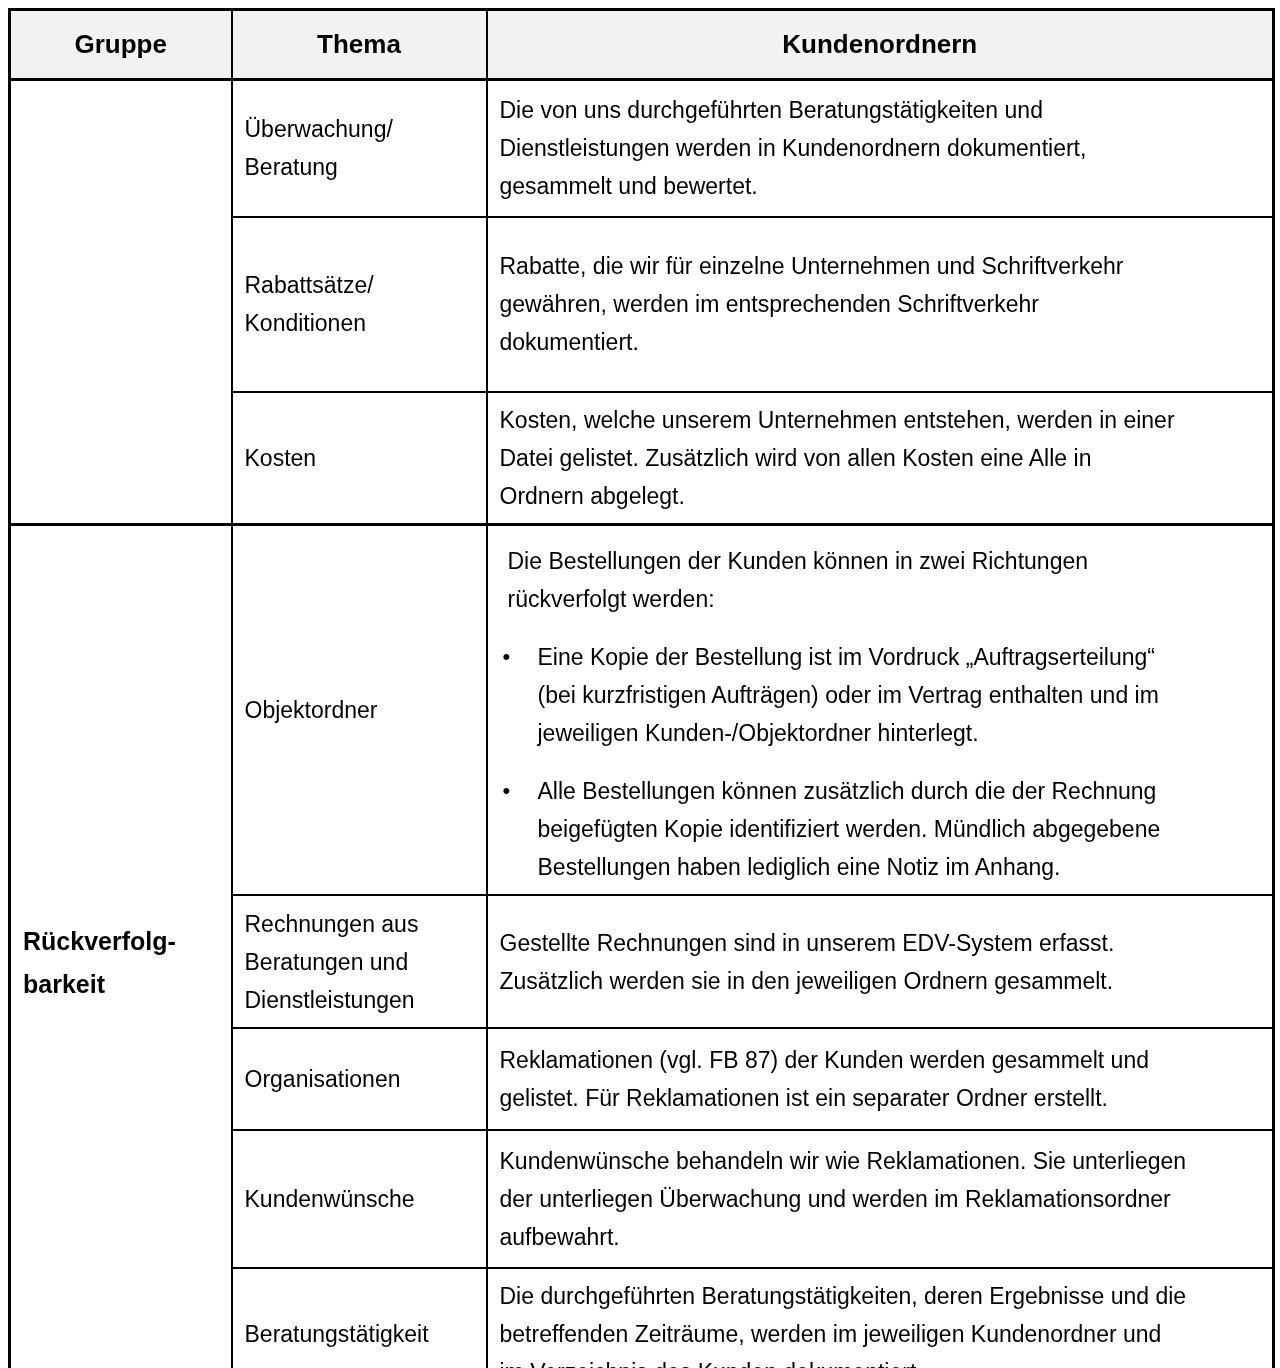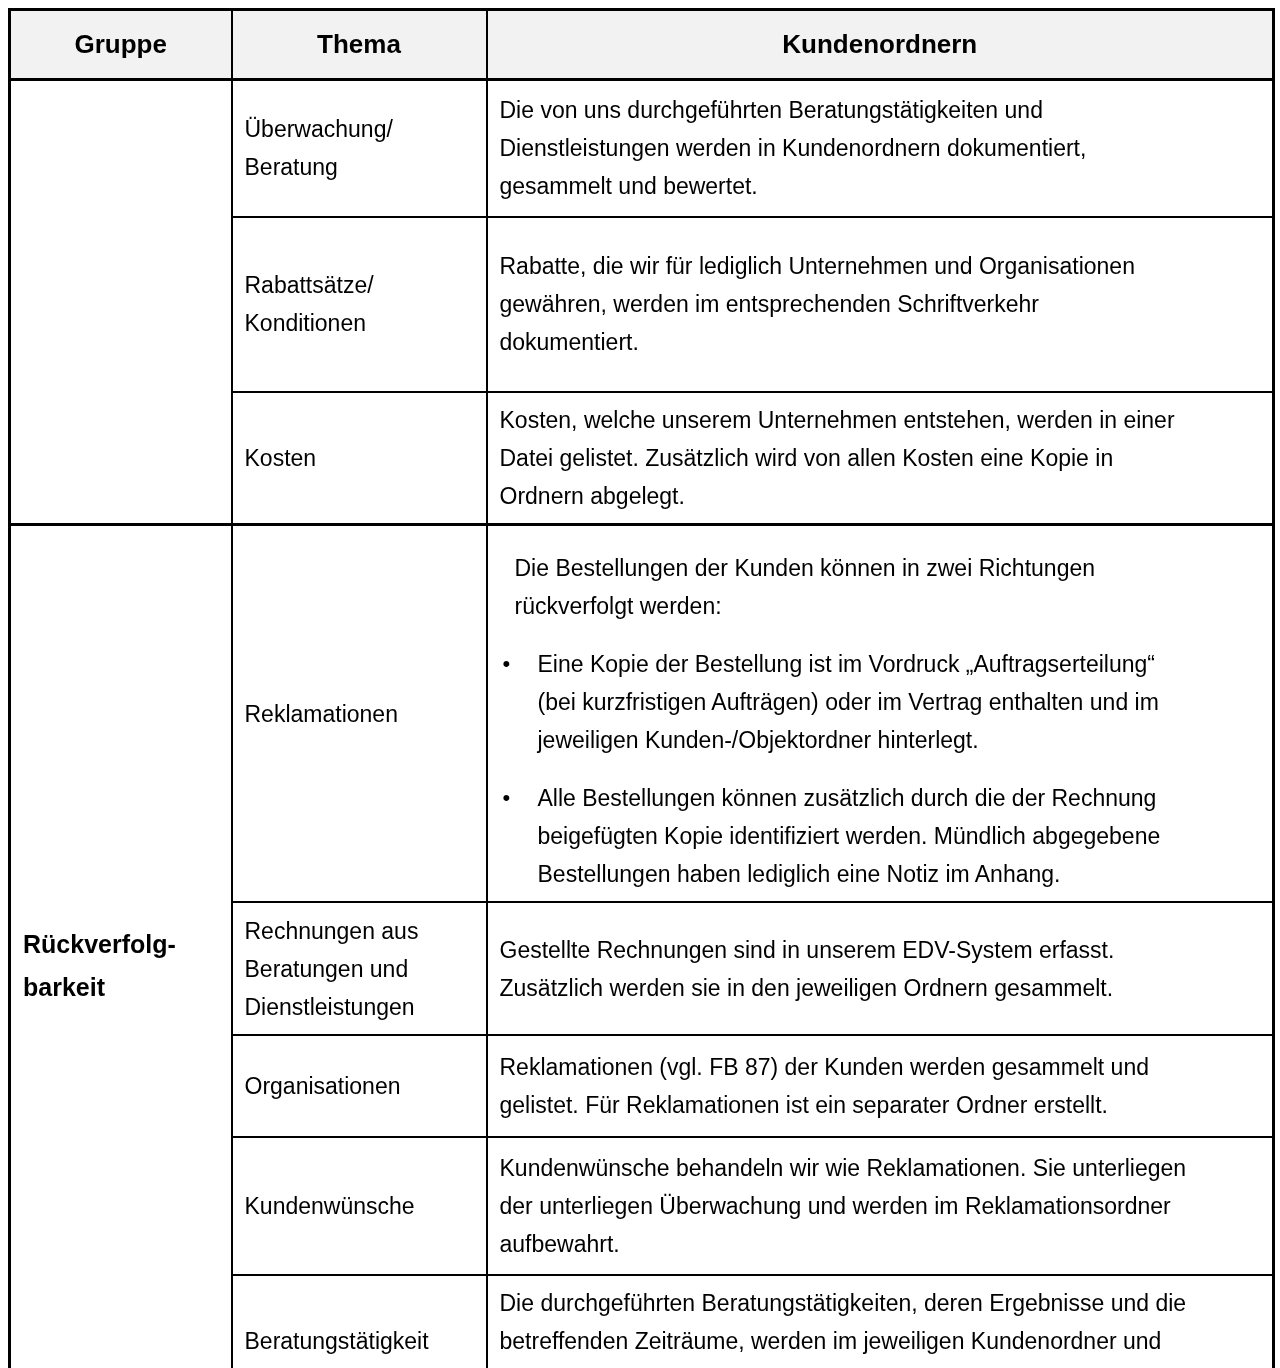--- a/index.html
+++ b/index.html
@@ -61,21 +61,21 @@
 
   td.gruppe-cell {
     text-align: left;
     font-weight: bold;
     font-size: 25px;
     line-height: 43px;
   }
   td.thema-cell { }
   .pre { white-space: pre-line; }
 
-  .desc-intro { margin: 15px; }
+  .desc-intro { margin: 8px; }
   .bullet {
     display: flex;
     margin-top: 20px;
   }
   .bullet-dot {
     flex: 0 0 38px;
     box-sizing: border-box;
     padding-left: 3px;
     font-size: 22px;
     line-height: 38px;
@@ -108,35 +108,35 @@
         <td class="gruppe-cell pre" rowspan="3"></td>
         <td class="thema-cell pre">Überwachung/
 Beratung</td>
         <td class="besch-cell pre">Die von uns durchgeführten Beratungstätigkeiten und
 Dienstleistungen werden in Kundenordnern dokumentiert,
 gesammelt und bewertet.</td>
       </tr>
       <tr class="h135 row-sep">
         <td class="thema-cell pre">Rabattsätze/
 Konditionen</td>
-        <td class="besch-cell pre">Rabatte, die wir für lediglich Unternehmen und Organisationen
+        <td class="besch-cell pre">Rabatte, die wir für einzelne Unternehmen und Schriftverkehr
 gewähren, werden im entsprechenden Schriftverkehr
 dokumentiert.</td>
       </tr>
       <tr class="h133 row-sep">
         <td class="thema-cell pre">Kosten</td>
         <td class="besch-cell pre">Kosten, welche unserem Unternehmen entstehen, werden in einer
-Datei gelistet. Zusätzlich wird von allen Kosten eine Kopie in
+Datei gelistet. Zusätzlich wird von allen Kosten eine Alle in
 Ordnern abgelegt.</td>
       </tr>
 
       <tr class="h365 group-start">
         <td class="gruppe-cell pre" rowspan="5">Rückverfolg-
 barkeit</td>
-        <td class="thema-cell pre">Reklamationen</td>
+        <td class="thema-cell pre">Objektordner</td>
         <td class="besch-cell">
           <p class="desc-intro pre">Die Bestellungen der Kunden können in zwei Richtungen
 rückverfolgt werden:</p>
           <div class="bullet">
             <span class="bullet-dot">•</span>
             <span class="bullet-text pre">Eine Kopie der Bestellung ist im Vordruck „Auftragserteilung“
 (bei kurzfristigen Aufträgen) oder im Vertrag enthalten und im
 jeweiligen Kunden-/Objektordner hinterlegt.</span>
           </div>
           <div class="bullet">

